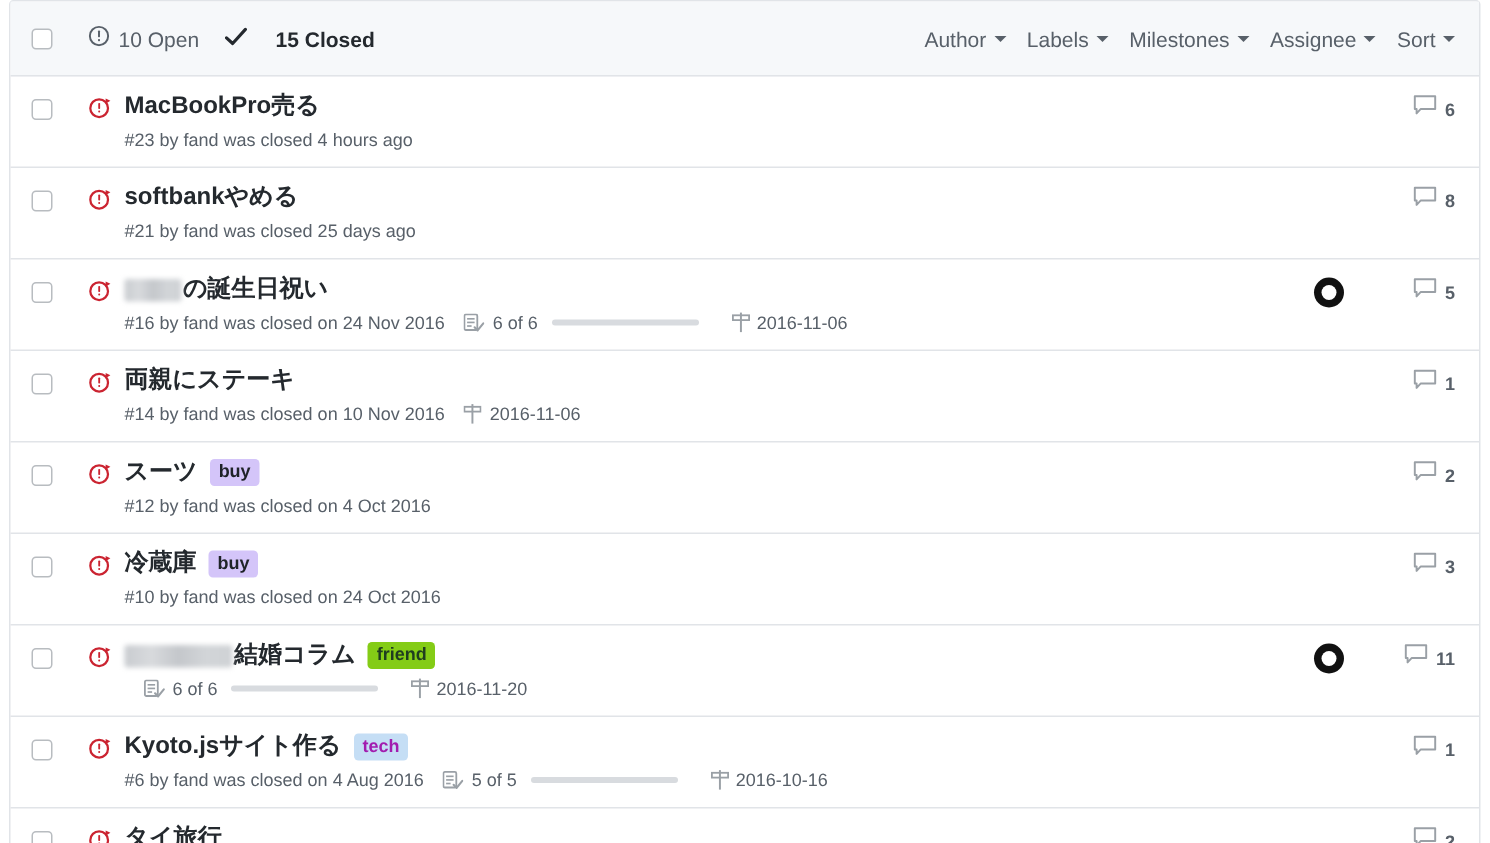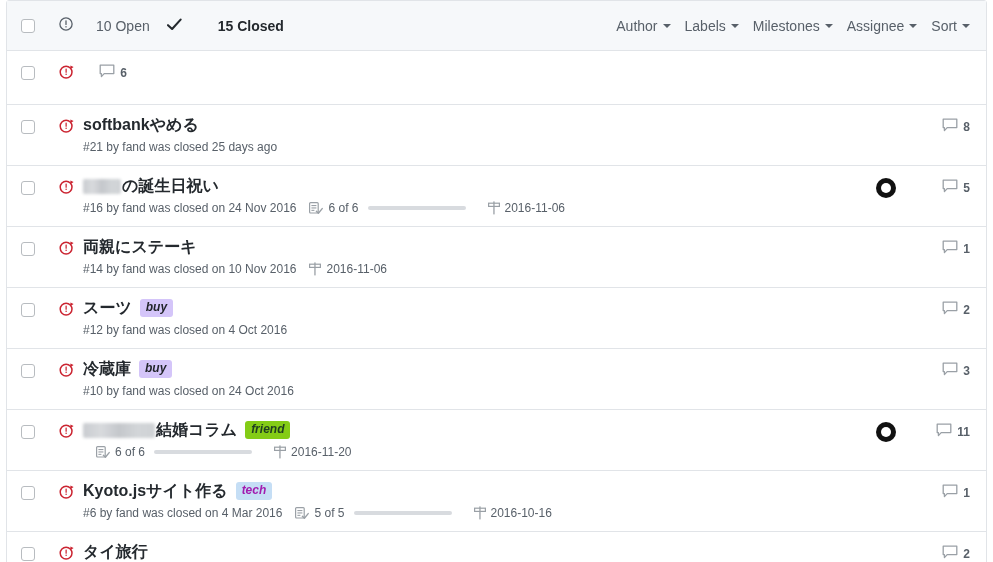--- a/index.html
+++ b/index.html
@@ -58,21 +58,21 @@
     font-size: 14px;
     color: #586069;
     cursor: pointer;
     white-space: nowrap;
   }
   .state-link.selected {
     color: #24292e;
     font-weight: bold;
     gap: 19px;
   }
-  .state-count { line-height: 1; margin-left: 17px; }
+  .state-count { line-height: 1; }
 
   .spacer { flex: 1 1 auto; }
 
   .filters {
     display: flex;
     align-items: center;
     gap: 14px;
   }
   .filter {
     display: flex;
@@ -141,21 +141,20 @@
   .label {
     display: inline-block;
     font-size: 12px;
     font-weight: bold;
     line-height: 15px;
     padding: 1px 6px 2px;
     border-radius: 3px;
     margin-left: 8px;
     cursor: pointer;
     white-space: nowrap;
-    font-style: italic;
   }
 
   .meta-line {
     display: flex;
     align-items: center;
     margin-top: 4px;
     font-size: 12px;
     color: #586069;
     line-height: 16px;
   }
@@ -279,20 +278,28 @@
 
   <div id="rows">
       <div class="issue-row">
         <div class="cbx row-cbx"></div>
         <span class="state-icon"><svg width="16" height="16" viewBox="0 0 16 16" aria-hidden="true">
             <circle cx="7.1" cy="8.1" r="5.9" fill="none" stroke="#cb2431" stroke-width="1.5"></circle>
             <rect x="6.5" y="4.6" width="1.25" height="4.1" rx="0.5" fill="#cb2431"></rect>
             <rect x="6.5" y="9.6" width="1.25" height="1.4" rx="0.5" fill="#cb2431"></rect>
             <path d="M11.4 1.6 L11.4 5.2 L14.6 3.1 Z" fill="#cb2431"></path>
           </svg></span>
+        <div class="row-main">
+          <div class="title-line">
+            <span class="issue-title">MacBookPro売る</span>
+          </div>
+          <div class="meta-line">
+            <span class="meta-text">#23 by fand was closed 4 hours ago</span>
+          </div>
+        </div>
         <div class="row-right">
           <span class="comments no-assignee">
             <span><svg width="16" height="15" viewBox="0 0 16 15" aria-hidden="true">
                 <path d="M1.2 1.2 H14.8 V9.6 H5.2 L2.4 12.6 V9.6 H1.2 Z" fill="none" stroke="#9aa0a6" stroke-width="1.3" stroke-linejoin="round"></path>
               </svg></span>
             <span class="cnum">6</span>
           </span>
         </div>
       </div>
       <div class="issue-row">
@@ -511,21 +518,21 @@
             <rect x="6.5" y="4.6" width="1.25" height="4.1" rx="0.5" fill="#cb2431"></rect>
             <rect x="6.5" y="9.6" width="1.25" height="1.4" rx="0.5" fill="#cb2431"></rect>
             <path d="M11.4 1.6 L11.4 5.2 L14.6 3.1 Z" fill="#cb2431"></path>
           </svg></span>
         <div class="row-main">
           <div class="title-line">
             <span class="issue-title">Kyoto.jsサイト作る</span>
             <span class="label" style="background:#c5def5;color:#a21caf;">tech</span>
           </div>
           <div class="meta-line">
-            <span class="meta-text">#6 by fand was closed on 4 Mar 2016</span>
+            <span class="meta-text">#6 by fand was closed on 4 Aug 2016</span>
             <span class="meta-group">
               <span class="gi">
                 <svg width="14" height="13" viewBox="0 0 14 13" aria-hidden="true">
                   <rect x="0.6" y="0.6" width="8.6" height="10.4" rx="1" fill="none" stroke="#9aa0a6" stroke-width="1.2"></rect>
                   <rect x="2.4" y="3" width="5" height="1.1" fill="#9aa0a6"></rect>
                   <rect x="2.4" y="5.4" width="5" height="1.1" fill="#9aa0a6"></rect>
                   <rect x="2.4" y="7.8" width="3" height="1.1" fill="#9aa0a6"></rect>
                   <path d="M7.4 9.2 L9.4 11.3 L13.2 6.6" fill="none" stroke="#9aa0a6" stroke-width="1.4" stroke-linecap="round" stroke-linejoin="round"></path>
                 </svg>
               </span>

